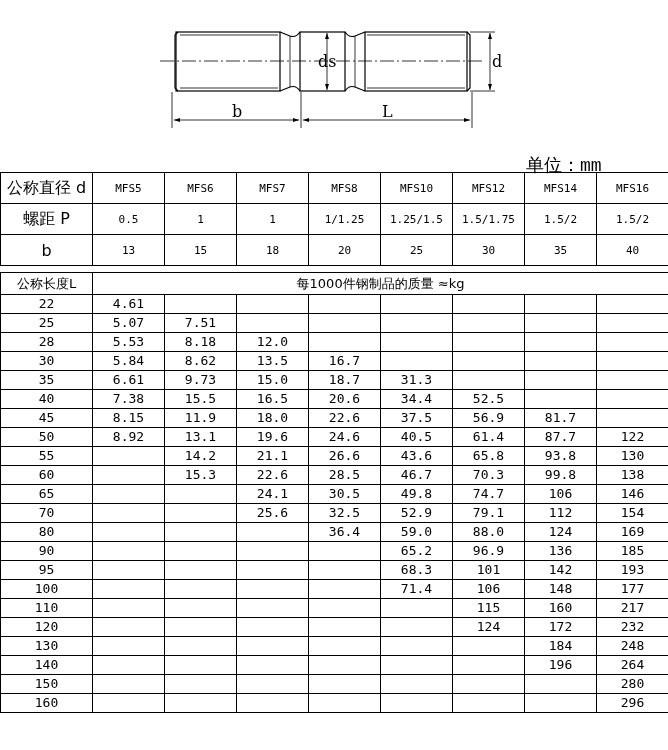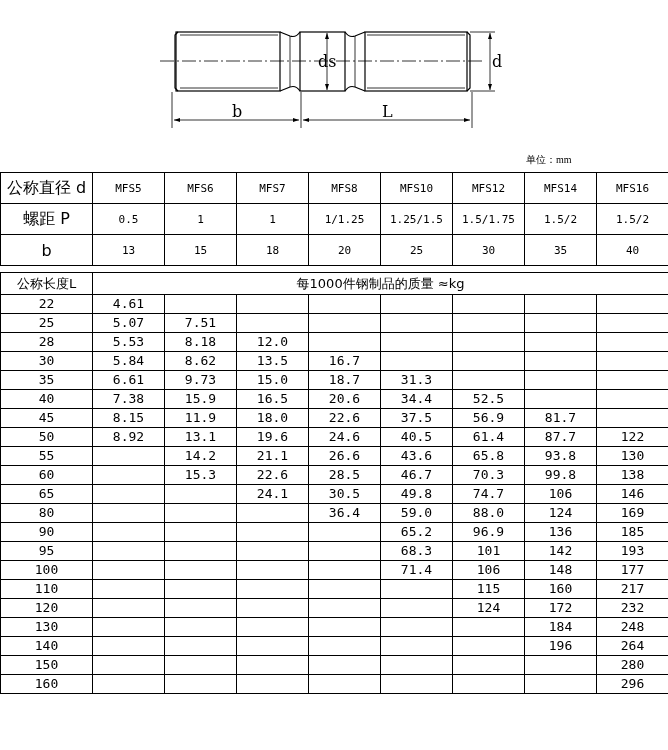--- a/index.html
+++ b/index.html
@@ -1,20 +1,20 @@
 <!DOCTYPE html>
 <html><head>
 <meta charset="utf-8">
 <style>
   html, body { margin: 0; padding: 0; background: #ffffff; }
   body { width: 668px; height: 750px; position: relative; overflow: hidden;
          font-family: "DejaVu Sans Mono", "Liberation Mono", monospace; color: #000; }
   .drawing { position: absolute; left: 150px; top: 0; width: 370px; height: 135px; }
-  .unit { position: absolute; left: 526px; top: 153px; font-size: 10px;
-          font-family: Liberation Serif, serif; }
+  .unit { position: absolute; left: 526px; top: 153px; font-size: 18px;
+          font-family: Liberation Mono, monospace; }
   table { border-collapse: collapse; position: absolute; left: 0; table-layout: fixed; border-radius: 16px; }
   td { border: 1px solid #000; text-align: center; padding: 0; white-space: nowrap; overflow: hidden; }
   .spec { top: 172px; width: 668px; }
   .spec td { height: 30px; font-size: 11px; }
   .spec td.label { font-family: "DejaVu Sans", sans-serif; font-size: 16px; }
   .mass { top: 272px; width: 668px; }
   .mass td { height: 18px; font-size: 13px; line-height: 18px; }
   .mass td.label { font-family: "DejaVu Sans", sans-serif; font-size: 13px; }
   .mass tr.hdr td { height: 21px; font-family: "DejaVu Sans", sans-serif; }
   col.c0 { width: 92px; }
@@ -196,21 +196,21 @@
         <td>15.0</td>
         <td>18.7</td>
         <td>31.3</td>
         <td></td>
         <td></td>
         <td></td>
       </tr>
       <tr>
         <td>40</td>
         <td>7.38</td>
-        <td>15.9</td>
+        <td>15.5</td>
         <td>16.5</td>
         <td>20.6</td>
         <td>34.4</td>
         <td>52.5</td>
         <td></td>
         <td></td>
       </tr>
       <tr>
         <td>45</td>
         <td>8.15</td>
@@ -260,20 +260,31 @@
         <td></td>
         <td></td>
         <td>24.1</td>
         <td>30.5</td>
         <td>49.8</td>
         <td>74.7</td>
         <td>106</td>
         <td>146</td>
       </tr>
       <tr>
+        <td>70</td>
+        <td></td>
+        <td></td>
+        <td>25.6</td>
+        <td>32.5</td>
+        <td>52.9</td>
+        <td>79.1</td>
+        <td>112</td>
+        <td>154</td>
+      </tr>
+      <tr>
         <td>80</td>
         <td></td>
         <td></td>
         <td></td>
         <td>36.4</td>
         <td>59.0</td>
         <td>88.0</td>
         <td>124</td>
         <td>169</td>
       </tr>

